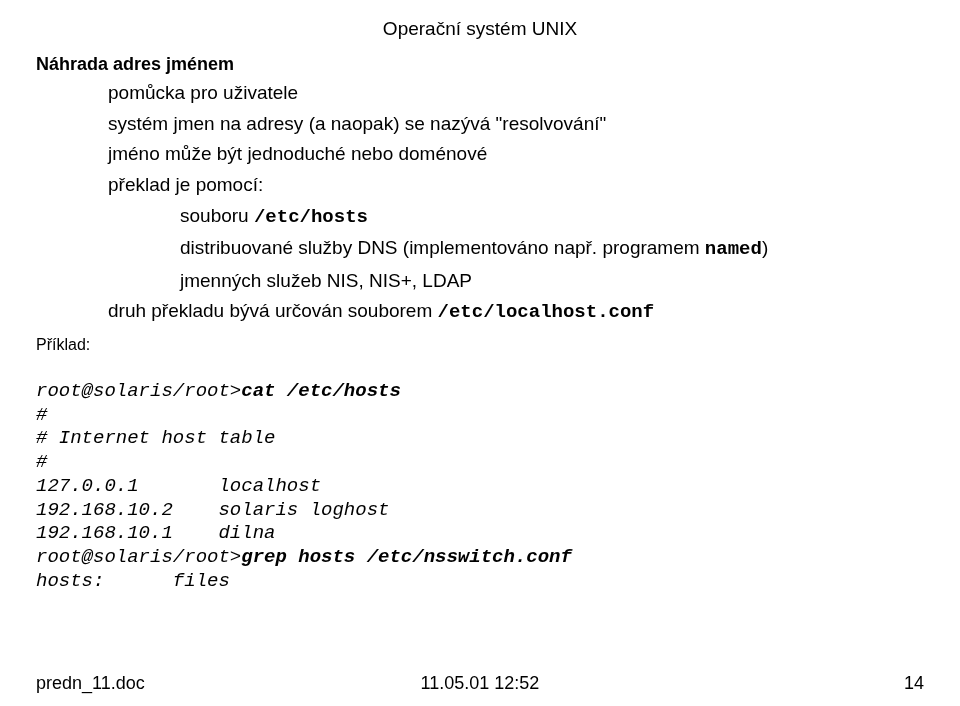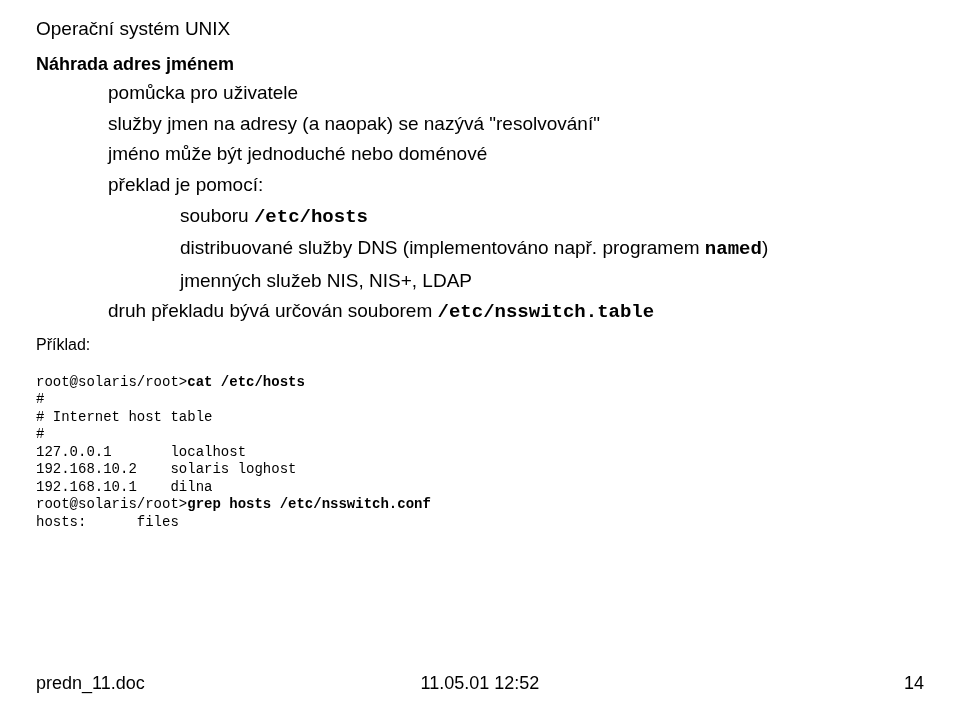--- a/index.html
+++ b/index.html
@@ -11,21 +11,21 @@
       width: 960px;
       height: 706px;
       background: #fff;
       font-family: Arial, Helvetica, sans-serif;
       color: #000;
       padding: 18px 36px;
       position: relative;
     }
     .header-row {
       display: flex;
-      justify-content: space-between;
+      justify-content: center;
       font-size: 19px;
     }
     .heading {
       font-size: 18px;
       font-weight: bold;
       margin-top: 14px;
     }
     .body-indent {
       margin-left: 72px;
       font-size: 19px;
@@ -36,24 +36,25 @@
     }
     .line {
       margin-top: 5px;
       line-height: 1.35;
     }
     .mono {
       font-family: "Courier New", Courier, monospace;
     }
     .monoblock {
       font-family: "Courier New", Courier, monospace;
-      font-size: 14px;
+      font-size: 19px;
       white-space: pre;
       line-height: 1.25;
       margin-top: 2px;
+      font-style: italic;
     }
     .priklad {
       font-size: 16px;
       margin-top: 10px;
     }
     .footer {
       position: absolute;
       bottom: 12px;
       left: 36px;
       right: 36px;
@@ -78,34 +79,34 @@
 </head>
 <body>
 
 <div class="header-row">
   <span>Operační systém UNIX</span>
 </div>
 
 <div class="heading">Náhrada adres jménem</div>
 
 <div class="body-indent line">pomůcka pro uživatele</div>
-<div class="body-indent line">služby jmen na adresy (a naopak) se nazývá "resolvování"</div>
+<div class="body-indent line">systém jmen na adresy (a naopak) se nazývá "resolvování"</div>
 <div class="body-indent line">jméno může být jednoduché nebo doménové</div>
 <div class="body-indent line">překlad je pomocí:</div>
 
 <div class="body-indent2 line">
   <span>souboru </span><span class="mono bold">/etc/hosts</span>
 </div>
 <div class="body-indent2 line">
   <span>distribuované služby DNS (implementováno např. programem </span><span class="mono bold">named</span><span>)</span>
 </div>
 <div class="body-indent2 line">jmenných služeb NIS, NIS+, LDAP</div>
 
 <div class="body-indent line">
-  <span>druh překladu bývá určován souborem </span><span class="mono bold">/etc/nsswitch.table</span>
+  <span>druh překladu bývá určován souborem </span><span class="mono bold">/etc/localhost.conf</span>
 </div>
 
 <div class="priklad">Příklad:</div>
 
 <div class="monoblock">
 <span>root@solaris/root&gt;</span><span class="bold">cat /etc/hosts</span>
 <span>#</span>
 <span># Internet host table</span>
 <span>#</span>
 <span>127.0.0.1       localhost</span>

